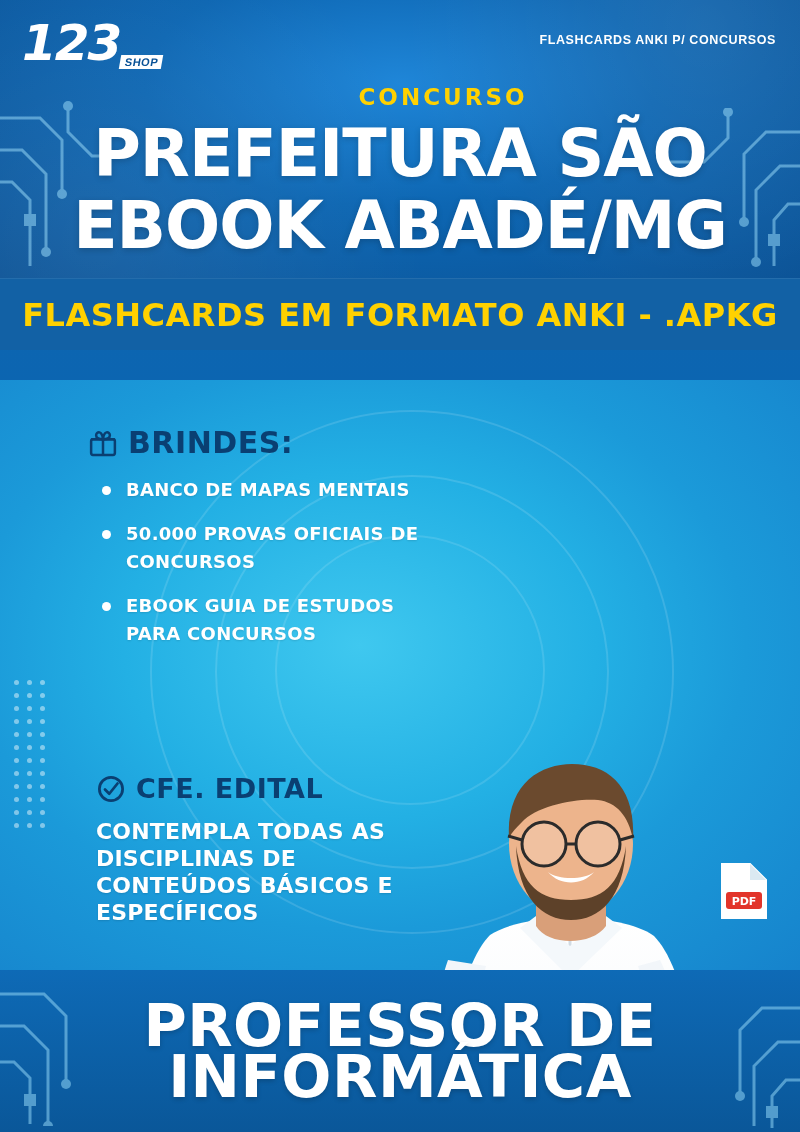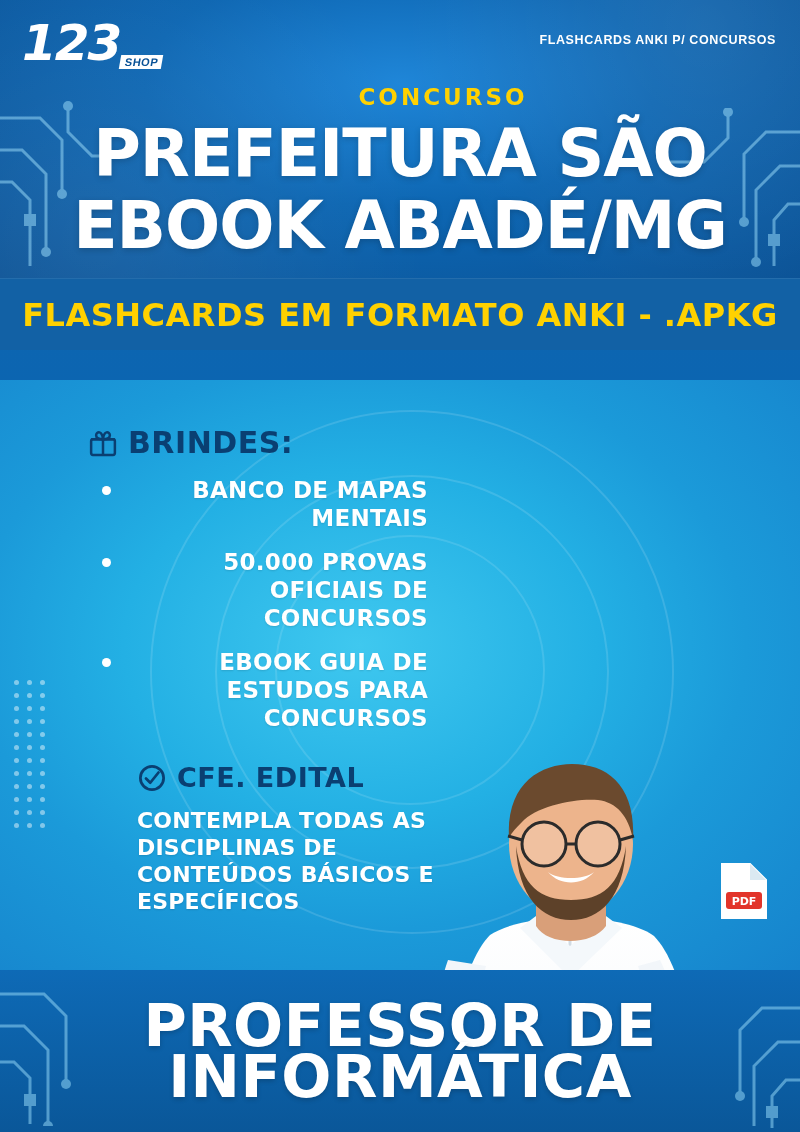--- a/index.html
+++ b/index.html
@@ -204,44 +204,42 @@
 
   .brindes-list {
     margin: 16px 0 0 12px;
     list-style: none;
   }
   .brindes-list li {
     position: relative;
     color: #ffffff;
     font-family: "DejaVu Sans", sans-serif;
     font-weight: bold;
-    font-size: 23px;
+    font-size: 18px;
     line-height: 28px;
     letter-spacing: 0.3px;
     margin-bottom: 16px;
     padding-left: 26px;
     text-shadow: 0 1px 2px rgba(0,0,0,0.12);
-    text-align: right;
   }
   .brindes-list li::before {
     content: "";
     position: absolute;
     left: 2px; top: 10px;
     width: 9px; height: 9px;
     border-radius: 50%;
     background: #ffffff;
   }
 
   
   .edital {
     position: absolute;
-    left: 96px; top: 382px;
+    left: 96px; top: 393px;
     z-index: 4;
     width: 330px;
-    margin-left: 41px;
   }
   .edital-head {
     display: flex;
     align-items: center;
     gap: 10px;
     color: #0a3f72;
     font-family: "DejaVu Sans", sans-serif;
     font-weight: bold;
     font-size: 27px;
     letter-spacing: 0.5px;

